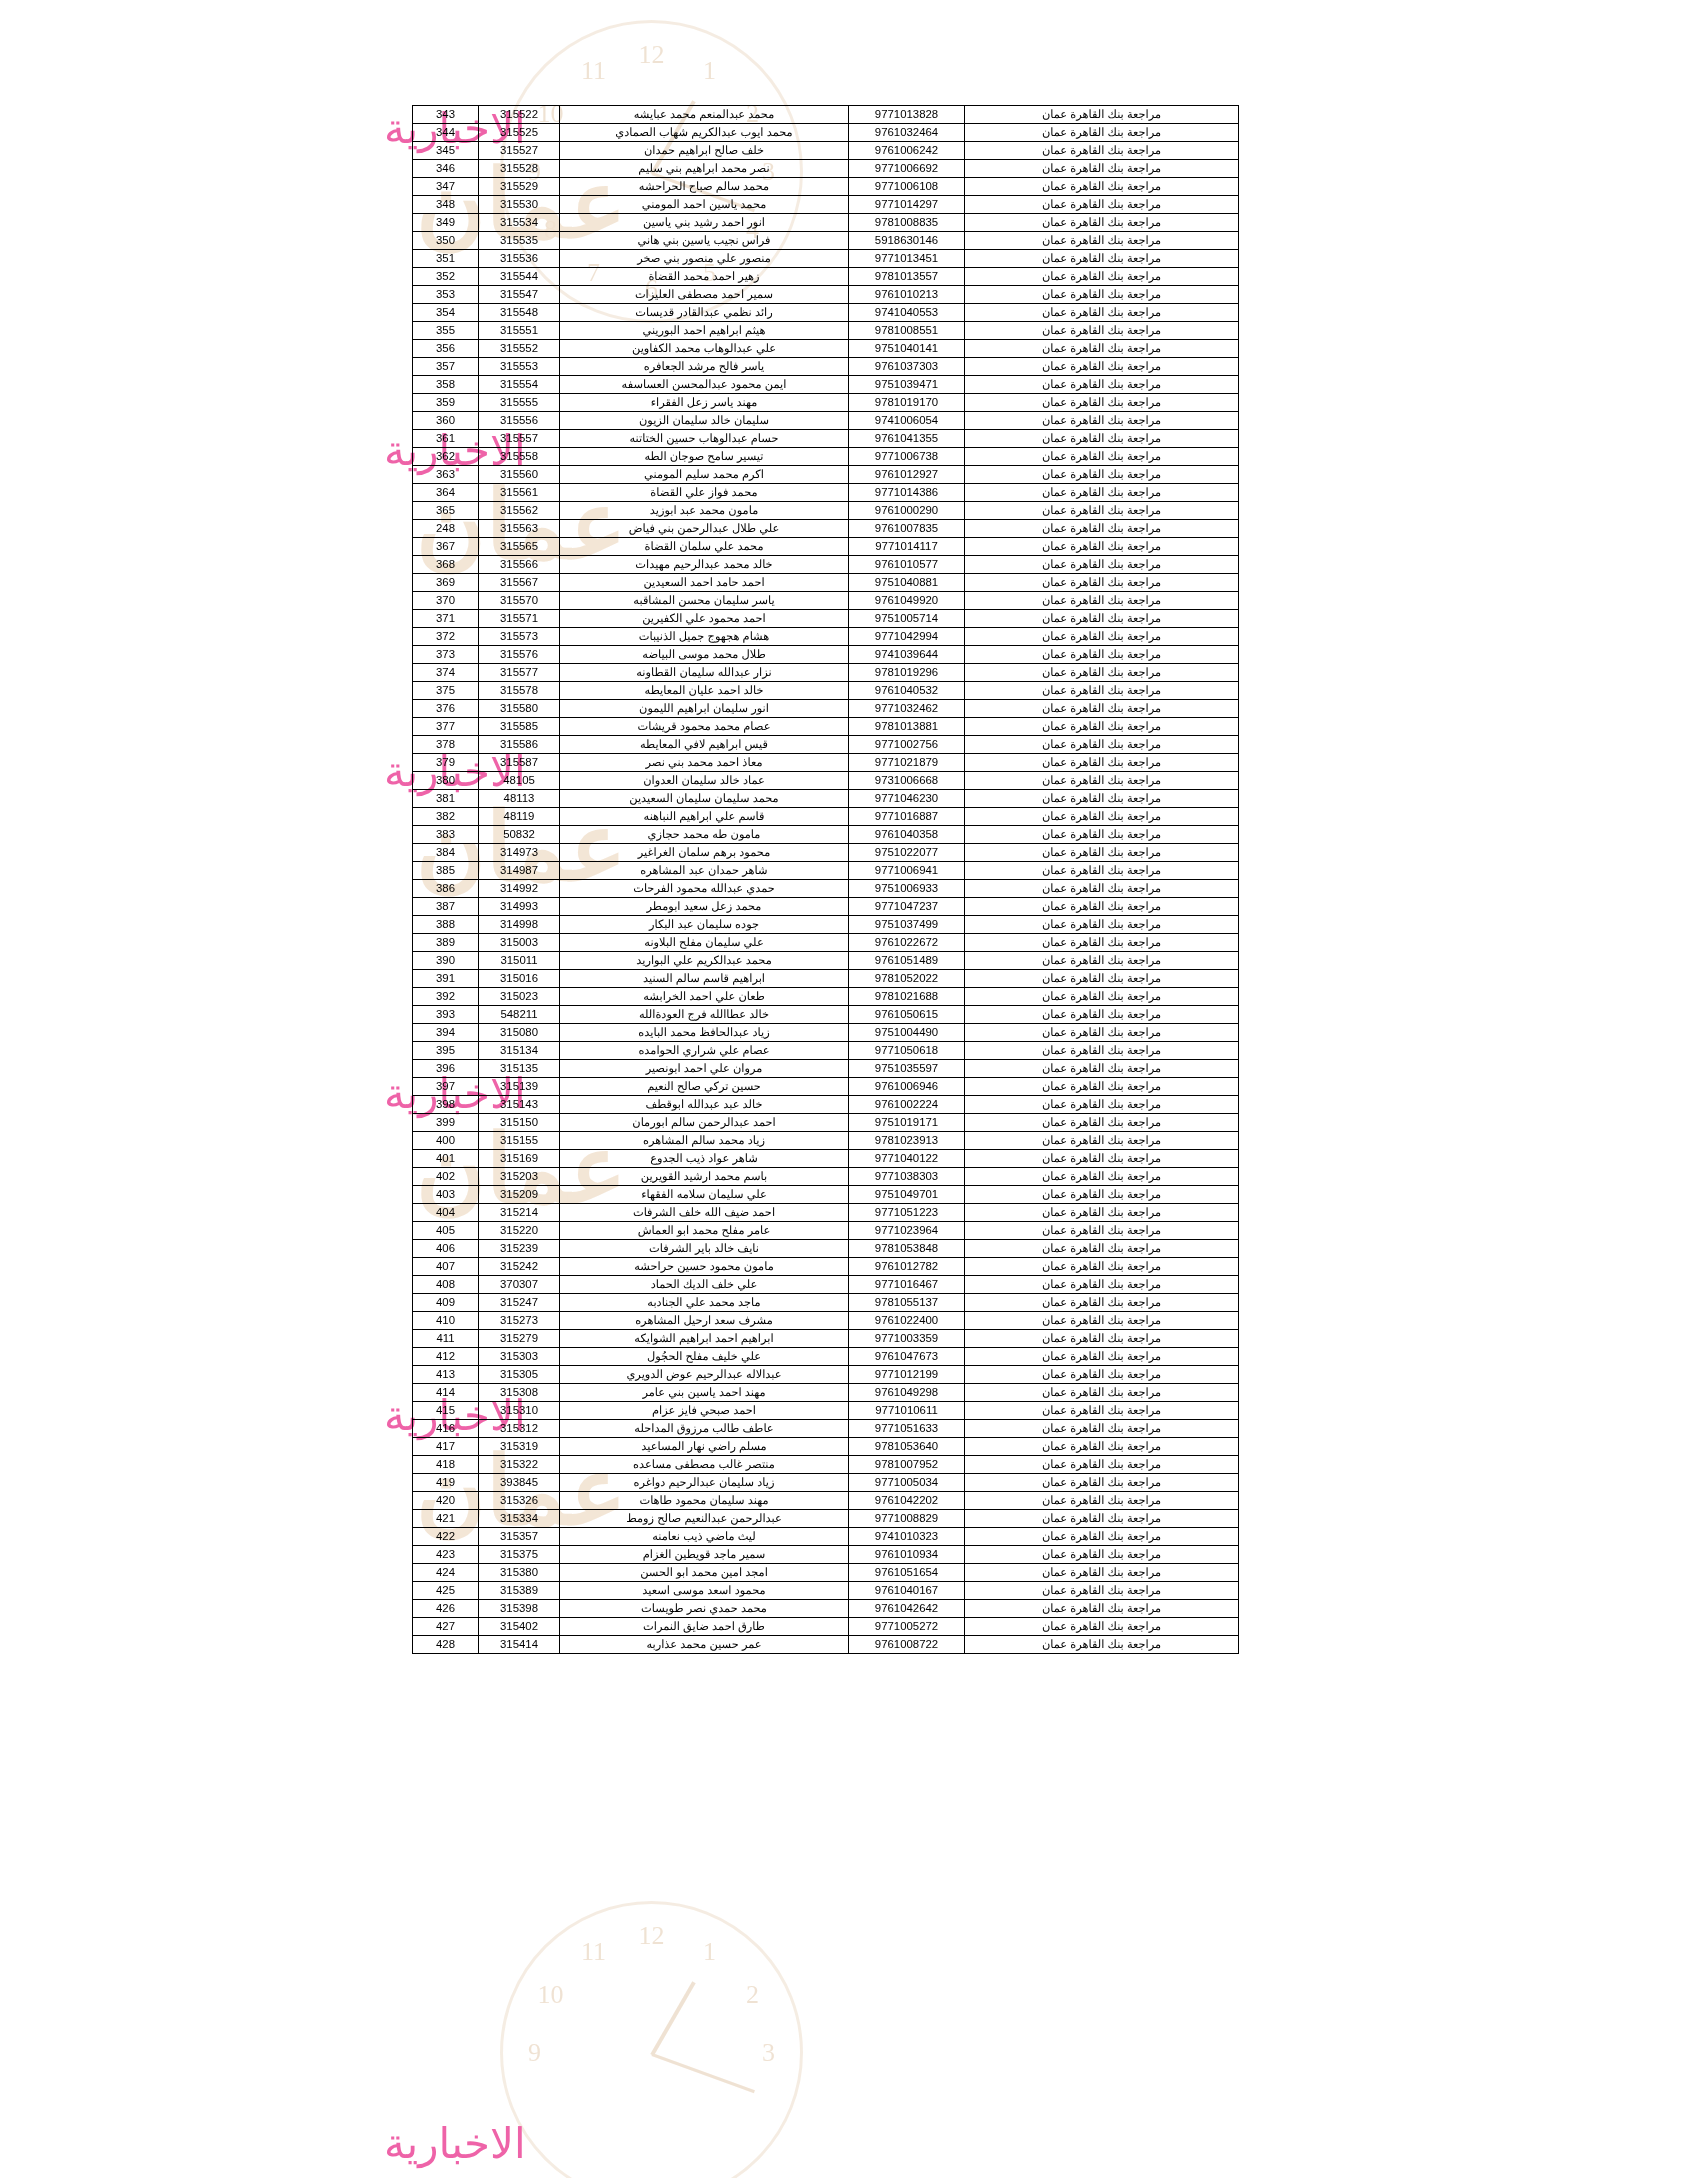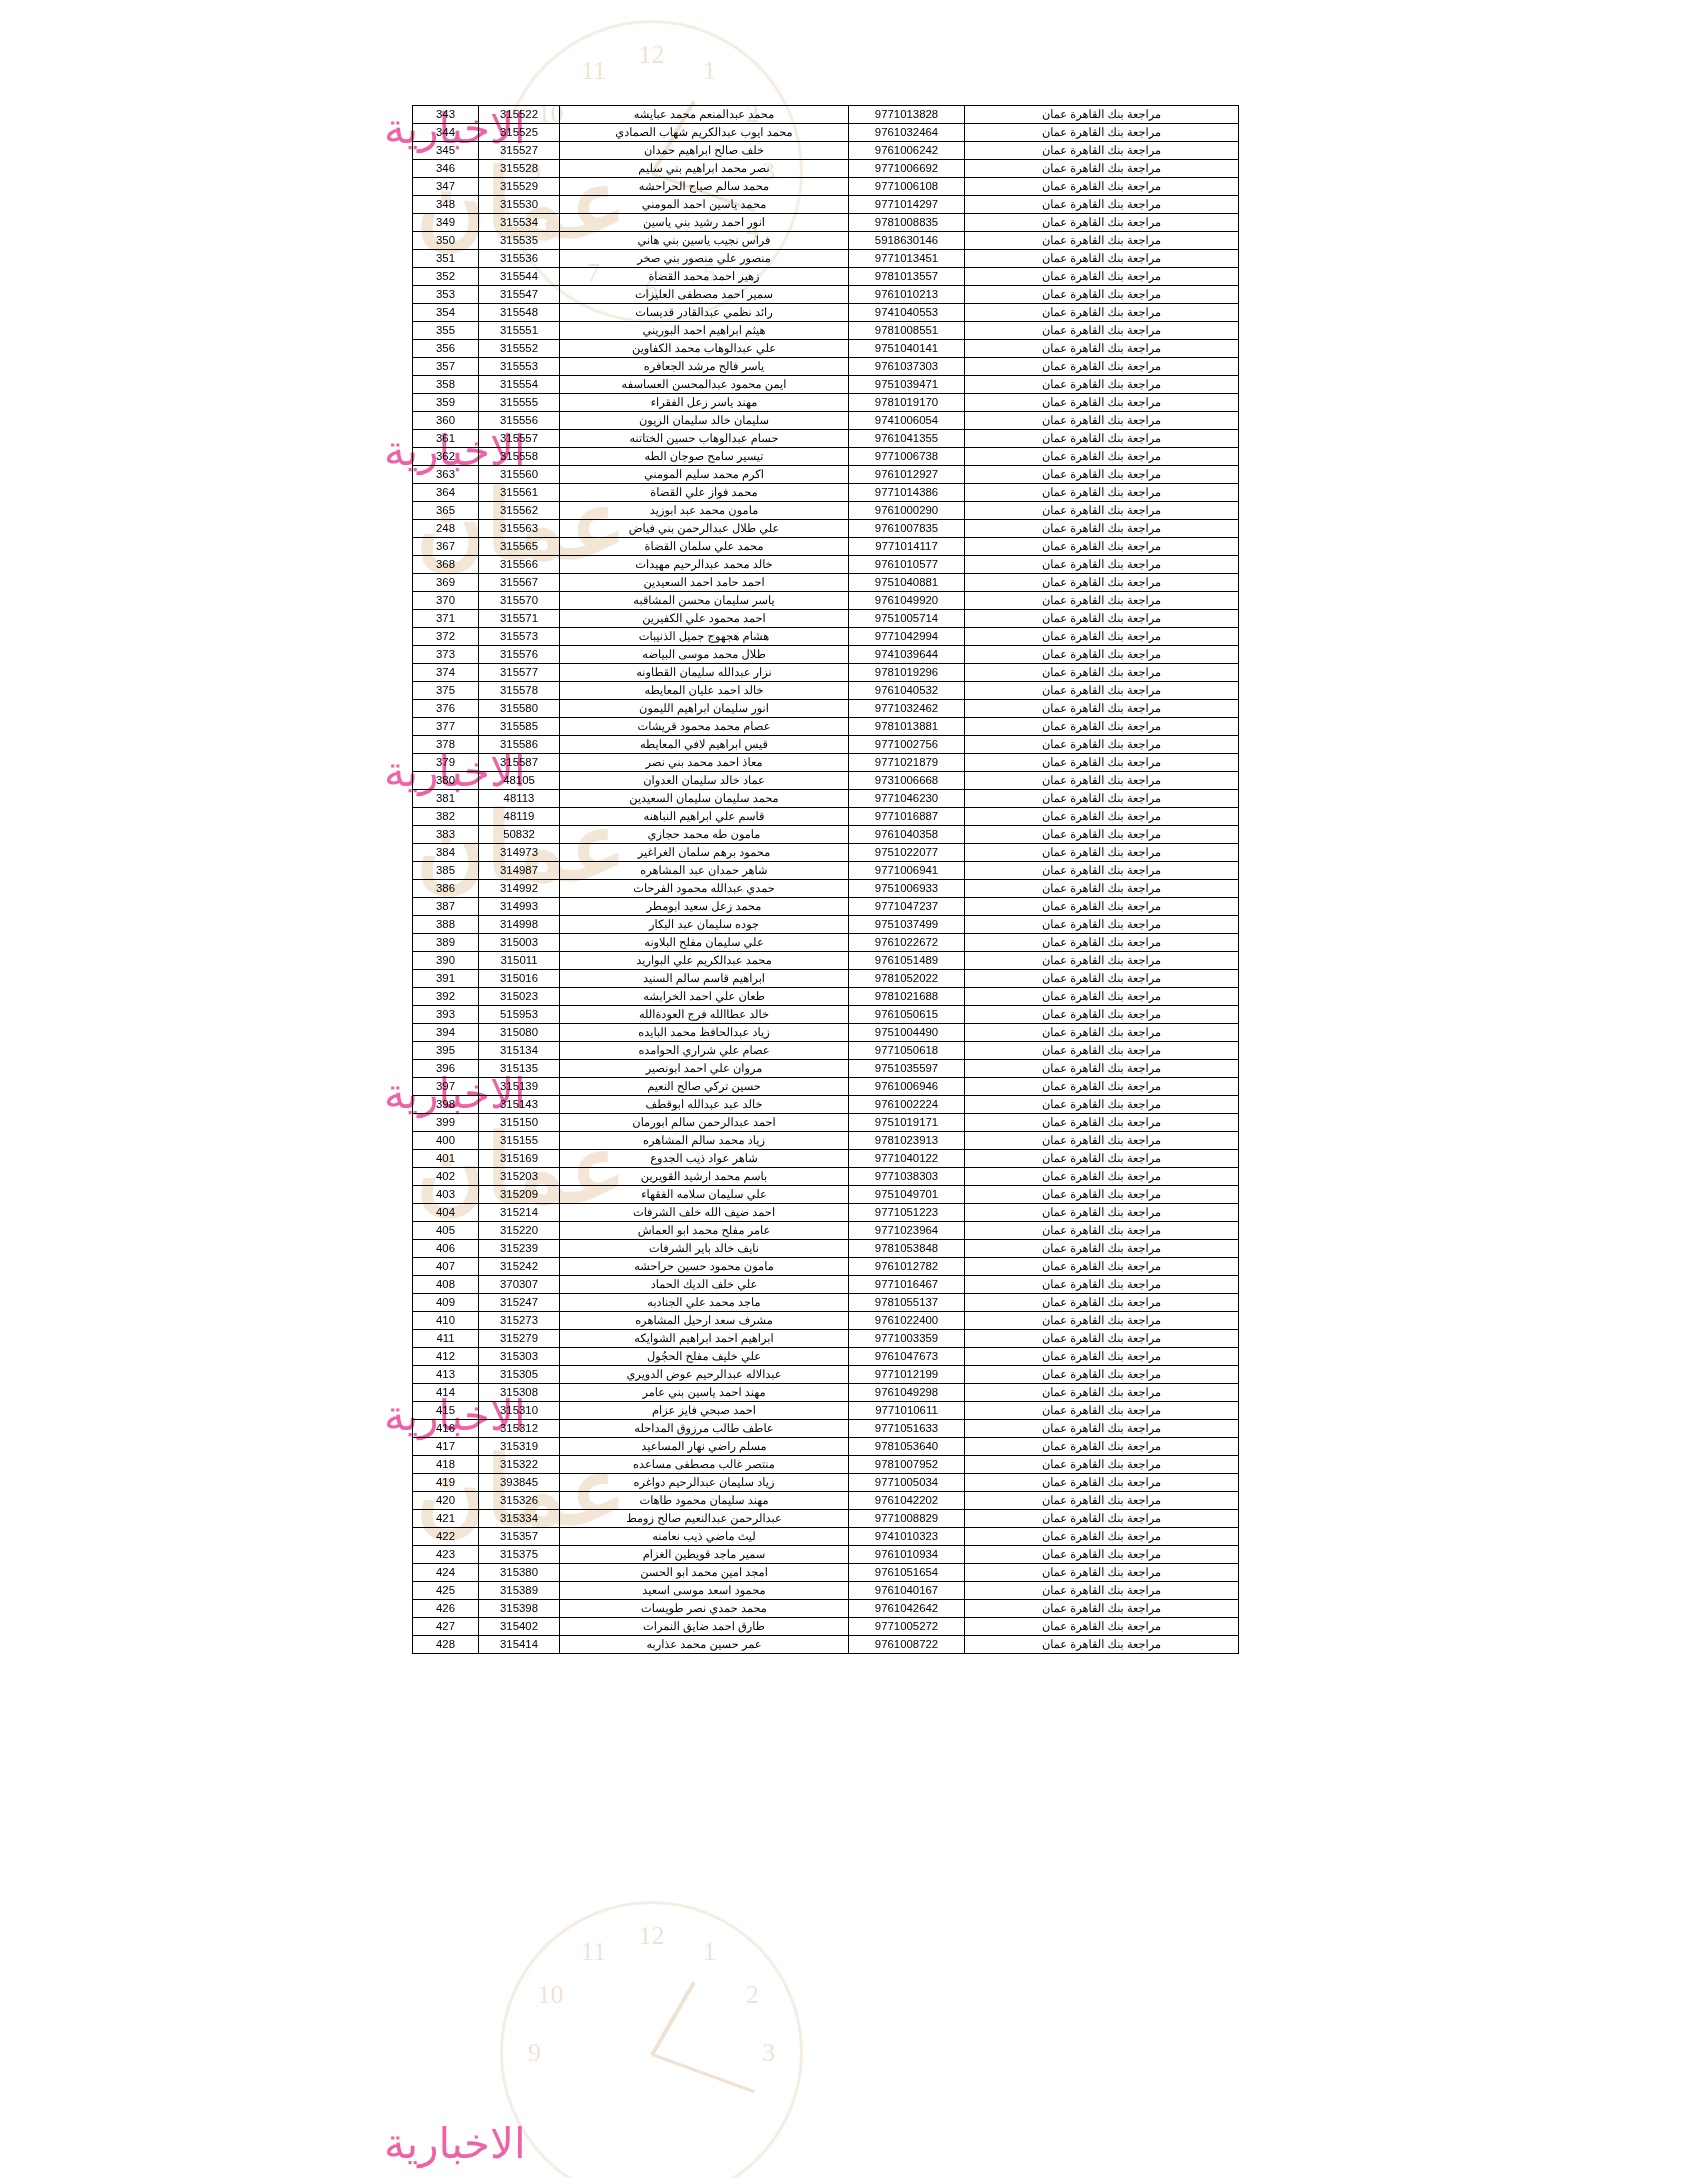--- a/index.html
+++ b/index.html
@@ -518,21 +518,21 @@
           <td class="c-note">مراجعة بنك القاهرة عمان</td>
           <td class="c-id">9781021688</td>
           <td class="c-name">طعان علي احمد الخرابشه</td>
           <td class="c-ref">315023</td>
           <td class="c-seq">392</td>
         </tr>
         <tr>
           <td class="c-note">مراجعة بنك القاهرة عمان</td>
           <td class="c-id">9761050615</td>
           <td class="c-name">خالد عطاالله فرج العودةالله</td>
-          <td class="c-ref">515953</td>
+          <td class="c-ref">548211</td>
           <td class="c-seq">393</td>
         </tr>
         <tr>
           <td class="c-note">مراجعة بنك القاهرة عمان</td>
           <td class="c-id">9751004490</td>
           <td class="c-name">زياد عبدالحافظ محمد البايده</td>
           <td class="c-ref">315080</td>
           <td class="c-seq">394</td>
         </tr>
         <tr>

